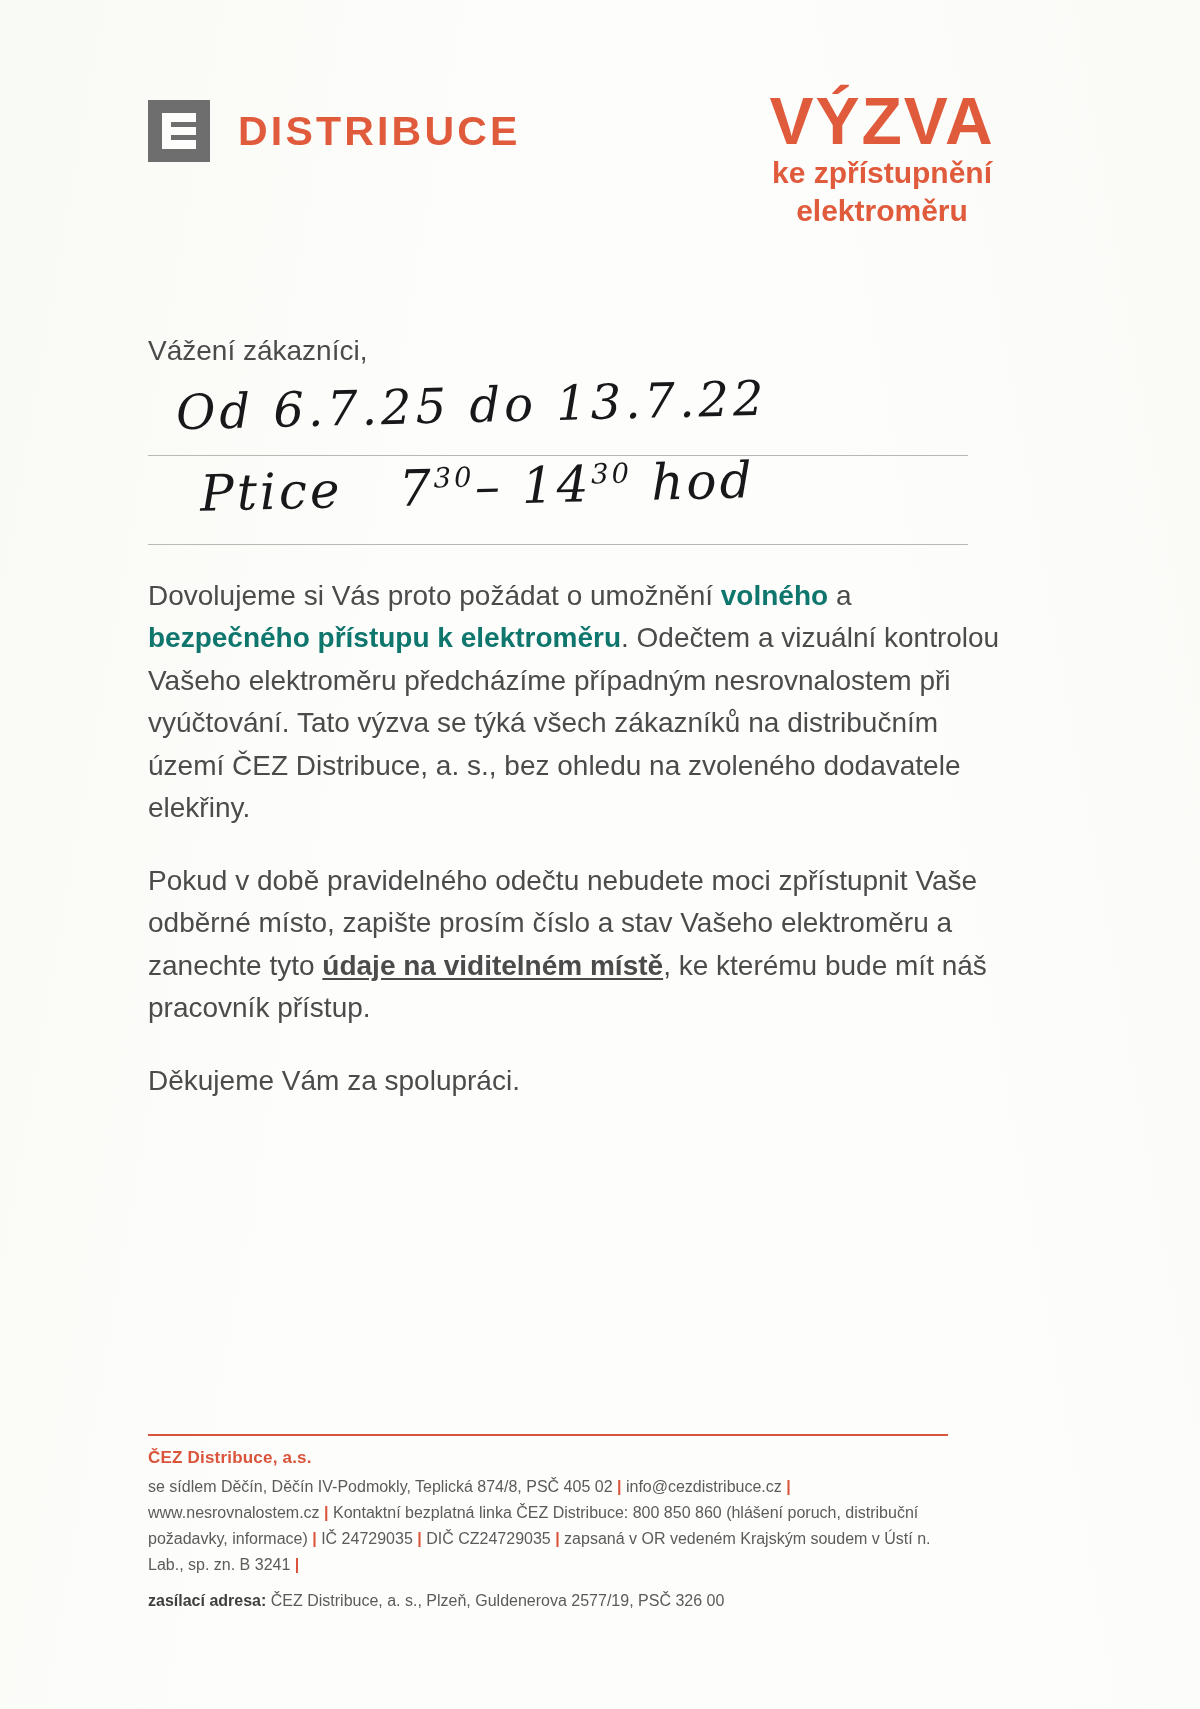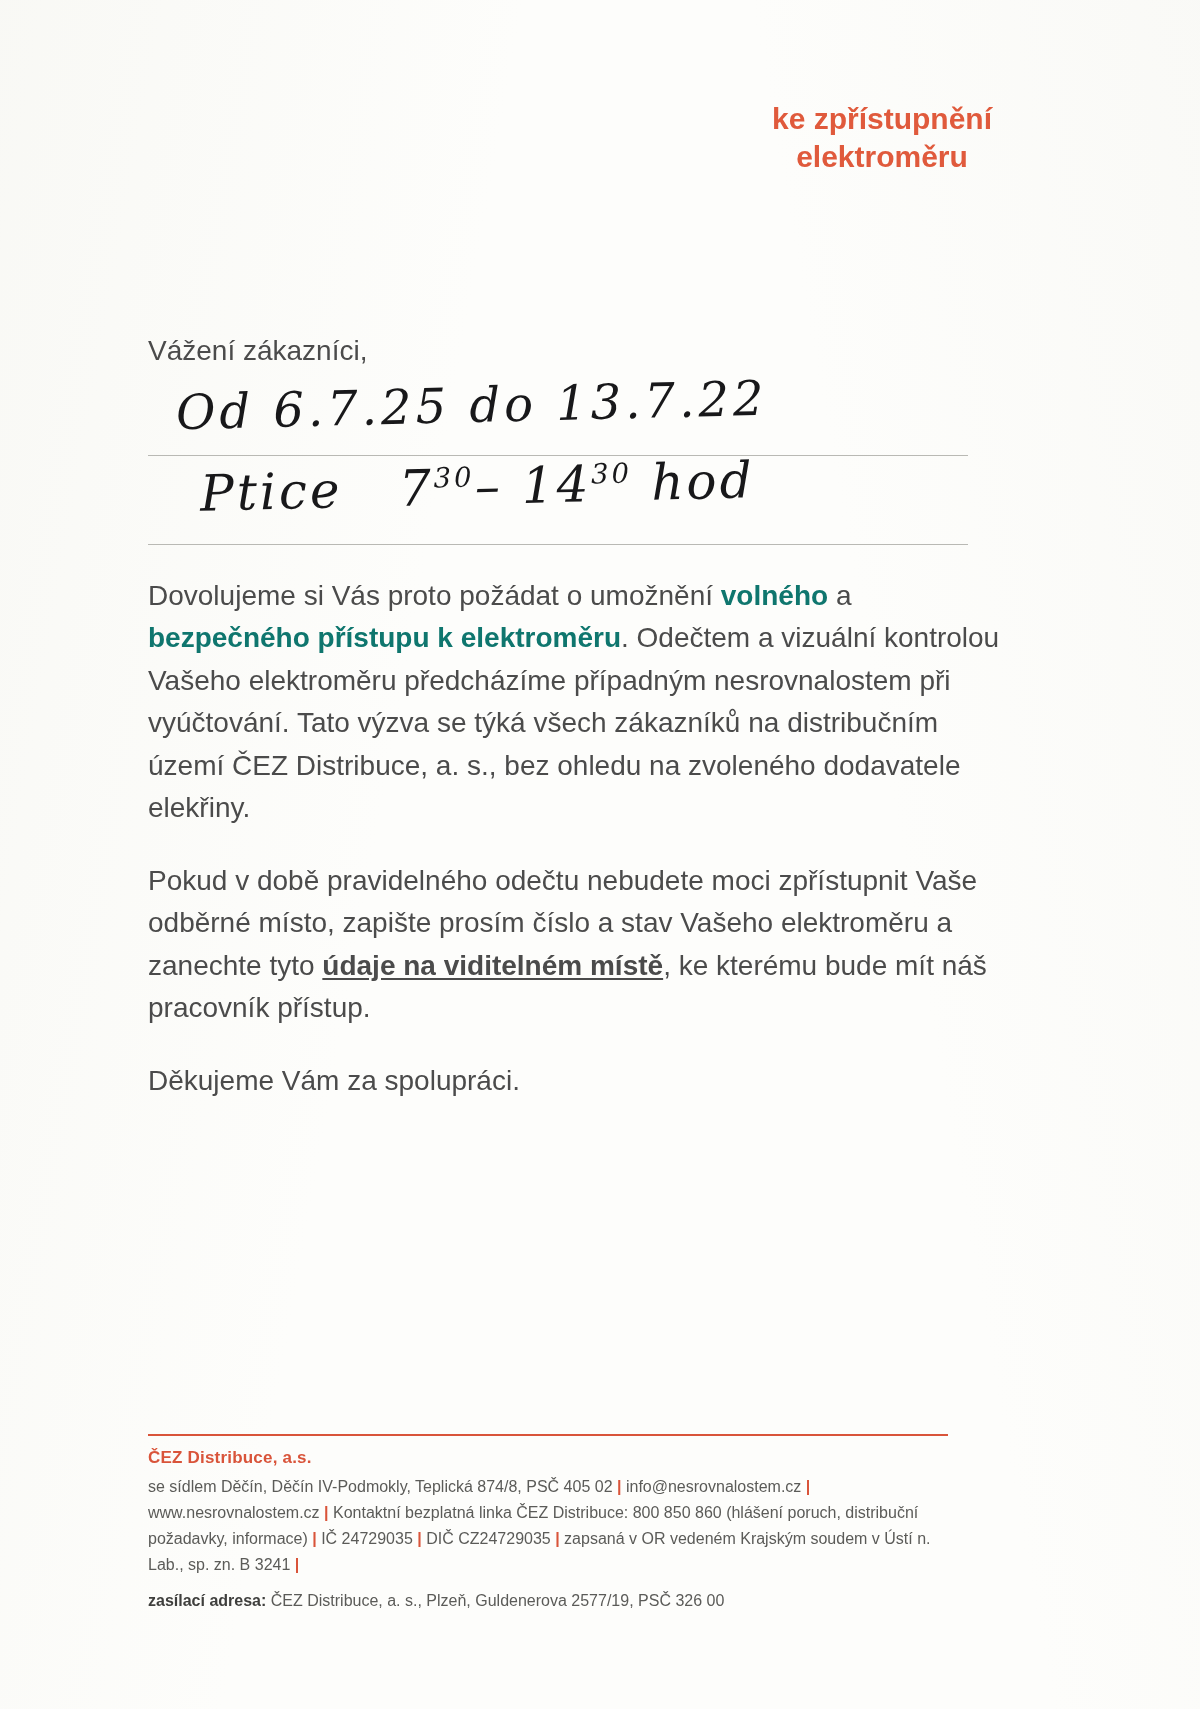--- a/index.html
+++ b/index.html
@@ -89,21 +89,20 @@
   .title-main {
     font-size: 66px;
     font-weight: bold;
     letter-spacing: 2px;
     line-height: 1.0;
   }
   .title-sub1 {
     font-size: 30px;
     font-weight: bold;
     line-height: 1.25;
-    margin-top: 12px;
   }
   .title-sub2 {
     font-size: 30px;
     font-weight: bold;
     line-height: 1.25;
   }
 
   
   .body-wrap {
     position: absolute;
@@ -208,22 +207,32 @@
   .footer-ship b { color: #3f3f3d; }
 </style>
 </head>
 <body>
 
 <div class="page">
   <div class="content">
 
     <div class="header">
 
+      <div class="brand">
+        <div class="logo-mark">
+          <span class="bar b-left"></span>
+          <span class="bar b-top"></span>
+          <span class="bar b-mid"></span>
+          <span class="bar b-bot"></span>
+        </div>
+        <div class="brand-word">DISTRIBUCE</div>
+      </div>
 
       <div class="title-block">
+        <div class="title-main">VÝZVA</div>
         <div class="title-sub1">ke zpřístupnění</div>
         <div class="title-sub2">elektroměru</div>
       </div>
 
     </div>
 
     <div class="body-wrap">
 
       <div class="lead">Vážení zákazníci,</div>
 
@@ -247,21 +256,21 @@
     </div>
 
     <div class="footer">
       <hr class="footer-rule">
 
       <div class="footer-name">ČEZ Distribuce, a.s.</div>
 
       <div class="footer-lines">
         <span>se sídlem Děčín, Děčín IV-Podmokly, Teplická 874/8, PSČ 405 02</span>
         <span class="sep">|</span>
-        <span>info@nesrovnalostem.cz</span>
+        <span>info@cezdistribuce.cz</span>
         <span class="sep">|</span>
         <span>www.nesrovnalostem.cz</span>
         <span class="sep">|</span>
         <span>Kontaktní bezplatná linka ČEZ Distribuce: 800 850 860 (hlášení poruch,</span>
         <span>distribuční požadavky, informace)</span>
         <span class="sep">|</span>
         <span>IČ 24729035</span>
         <span class="sep">|</span>
         <span>DIČ CZ24729035</span>
         <span class="sep">|</span>

